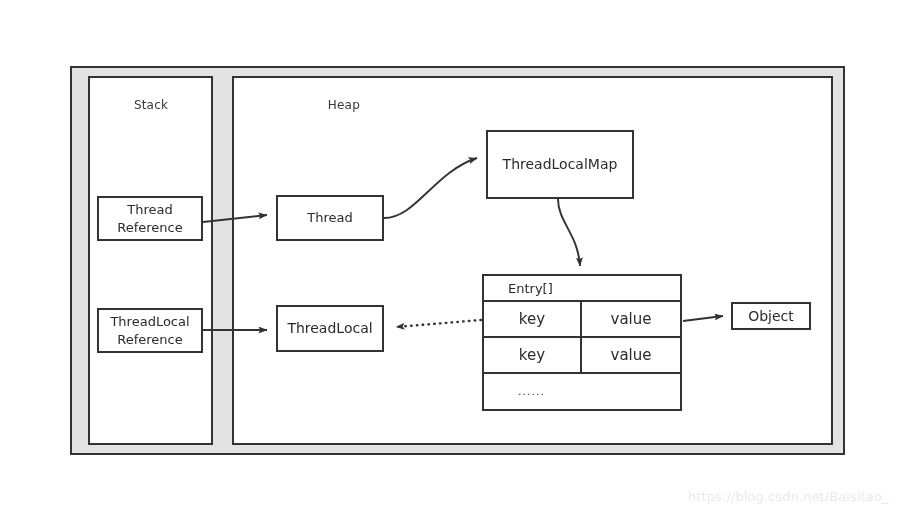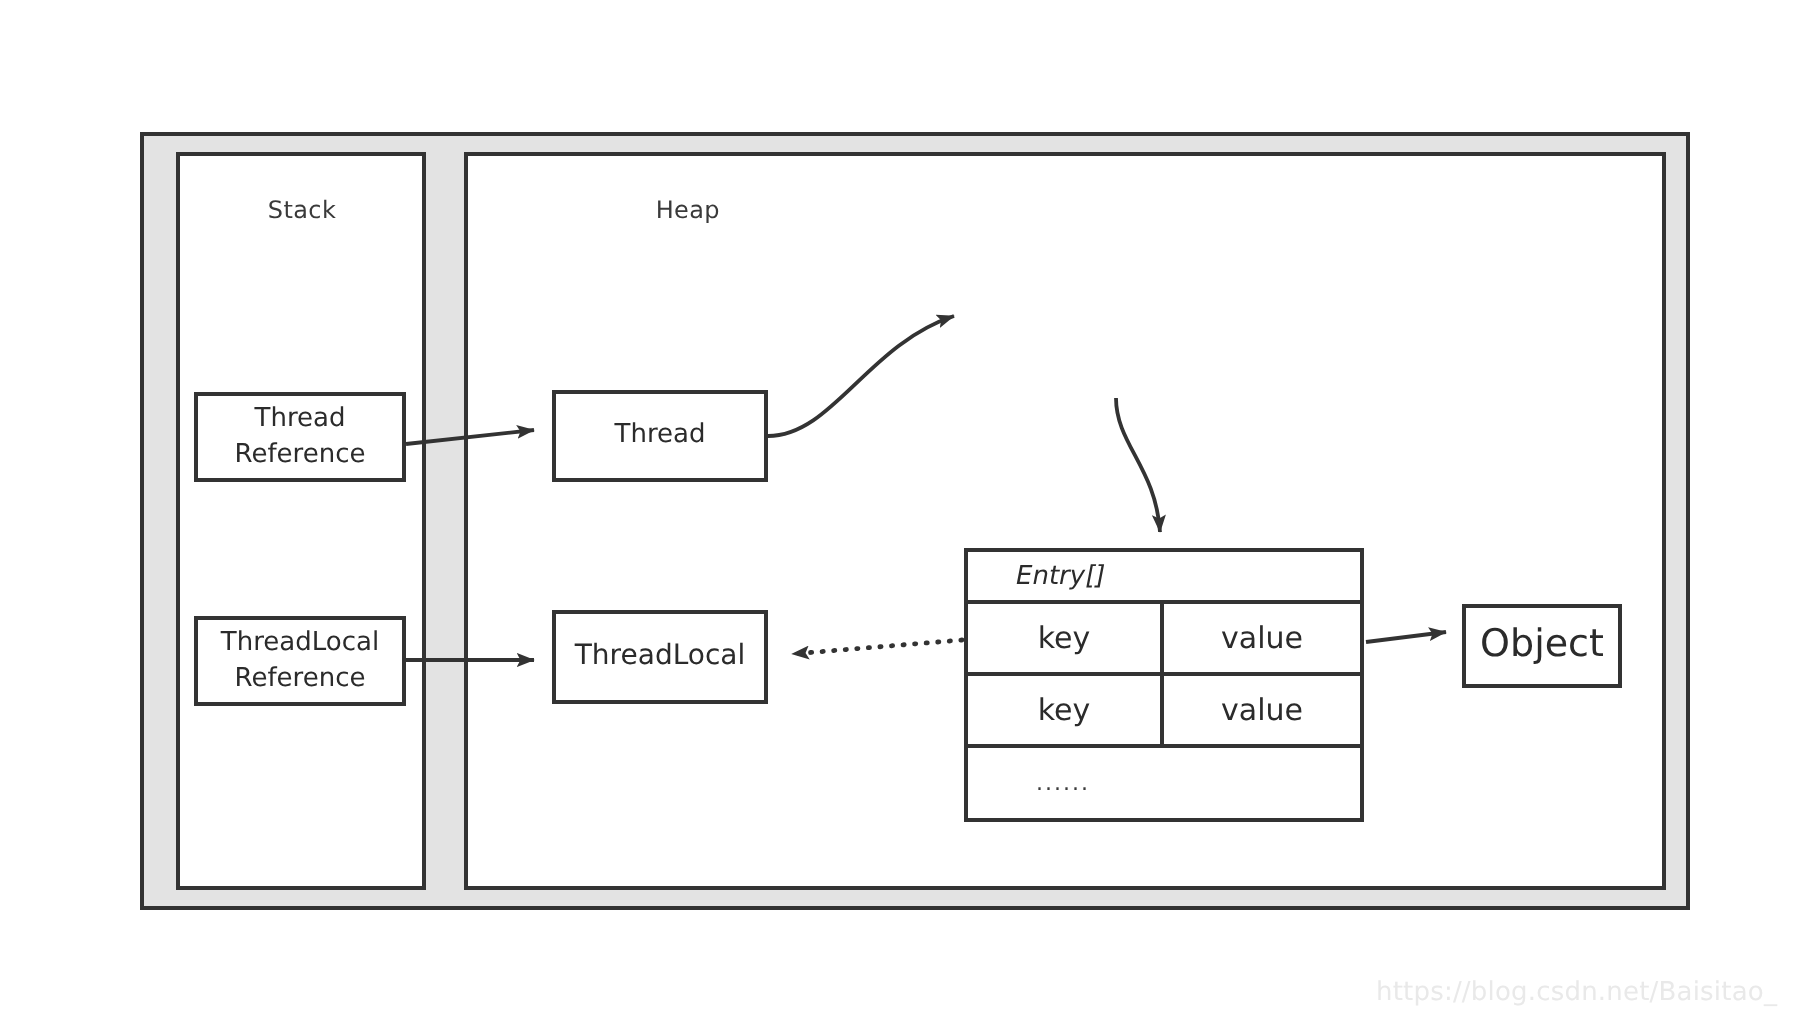--- a/index.html
+++ b/index.html
@@ -78,42 +78,41 @@
     line-height: 1.35;
     color: #2b2b2b;
     white-space: pre-line;
   }
 
   .node-thread-ref      { left: 97px;  top: 196px; width: 106px; height: 45px; }
   .node-thread          { left: 276px; top: 195px; width: 108px; height: 46px; }
   .node-threadlocalmap  { left: 486px; top: 130px; width: 148px; height: 69px; font-size: 14px; }
   .node-threadlocal-ref { left: 97px;  top: 308px; width: 106px; height: 45px; }
   .node-threadlocal     { left: 276px; top: 305px; width: 108px; height: 47px; font-size: 14px; }
-  .node-object          { left: 731px; top: 302px; width: 80px;  height: 42px; font-size: 19px; }
+  .node-object          { left: 731px; top: 302px; width: 80px;  height: 28px; font-size: 14px; }
 
   
   .entry-table {
     position: absolute;
     left: 482px;
     top: 274px;
     width: 200px;
     height: 137px;
     background: #ffffff;
     border: 2px solid #333333;
     box-sizing: border-box;
   }
   .entry-header {
     position: relative;
     height: 26px;
     border-bottom: 2px solid #333333;
     box-sizing: border-box;
     font-size: 13px;
     display: flex;
     align-items: center;
-    font-style: italic;
   }
   .entry-header span { padding-left: 24px; }
 
   .entry-row {
     position: relative;
     height: 36px;
     border-bottom: 2px solid #333333;
     box-sizing: border-box;
     display: flex;
   }
@@ -173,20 +172,21 @@
   <div class="region-title title-heap">Heap</div>
 
   <div class="node node-thread-ref">Thread
 Reference</div>
 
   <div class="node node-threadlocal-ref">ThreadLocal
 Reference</div>
 
   <div class="node node-thread">Thread</div>
 
+  <div class="node node-threadlocalmap">ThreadLocalMap</div>
 
   <div class="node node-threadlocal">ThreadLocal</div>
 
   <div class="node node-object">Object</div>
 
   <div class="entry-table">
     <div class="entry-header">
       <span>Entry[]</span>
     </div>
     <div class="entry-row">

